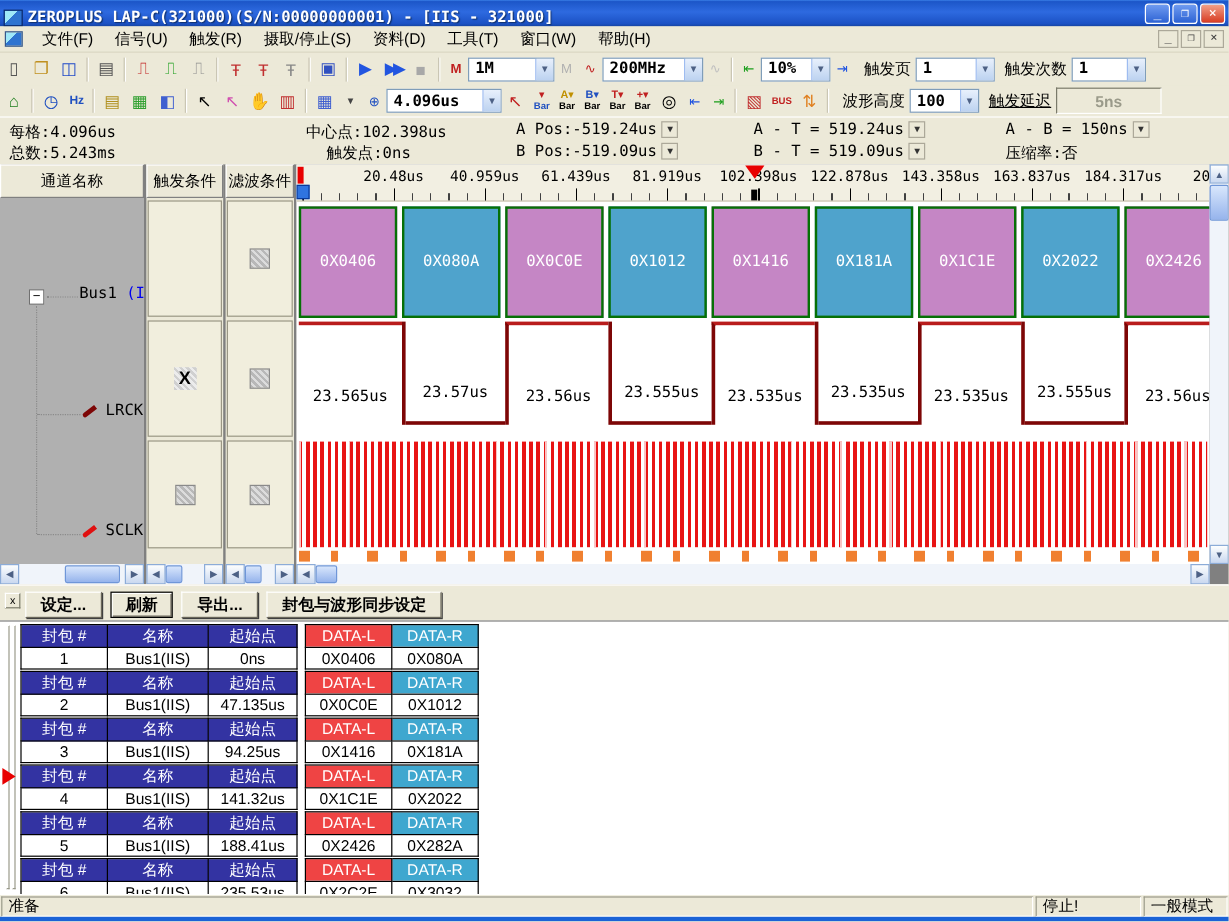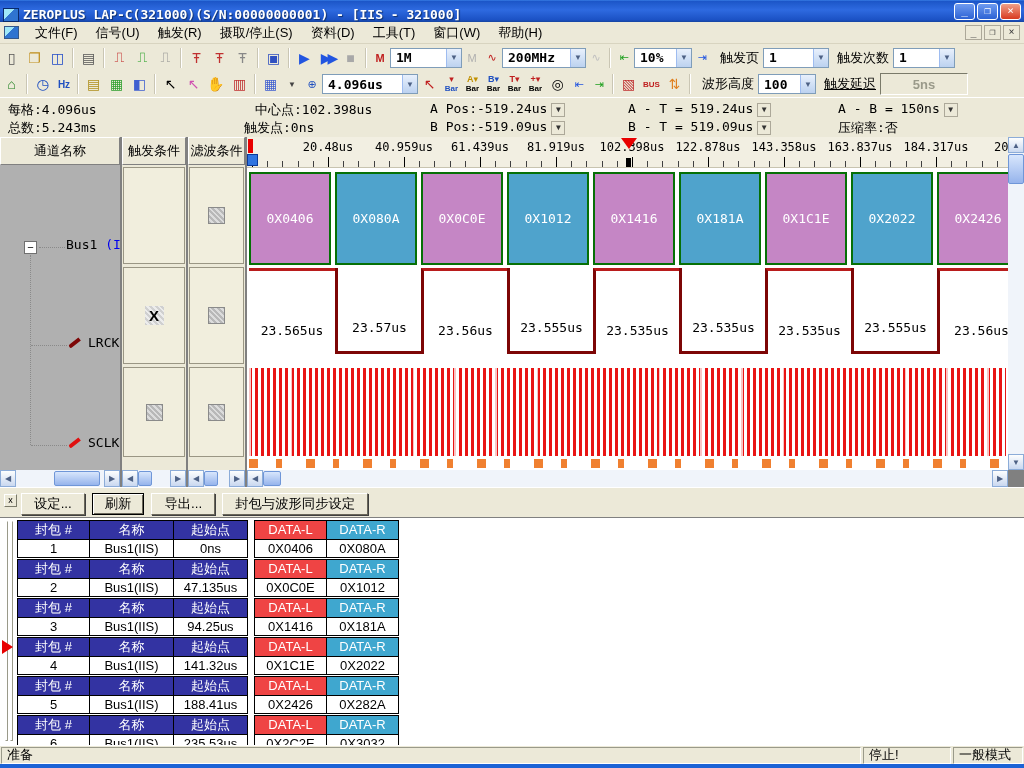--- a/index.html
+++ b/index.html
@@ -124,21 +124,21 @@
   #scrollstrip { position:absolute; left:0; top:470px; width:1024px; height:17px; background:#808080; }
   .hscroll { position:absolute; top:0; height:17px; display:flex; align-items:center; background:#f0f4fa; }
   .hscroll .sbtn { width:16px; height:17px; }
 
   
   #divider { position:absolute; left:0; top:487px; width:1024px; height:4px; background:#ece9d8; border-top:1px solid #fff; }
   #btoolbar { position:absolute; left:0; top:491px; width:1024px; height:26px; background:#ece9d8; display:flex; align-items:center; }
   .xclose { width:13px; height:13px; margin:0 4px 8px 4px; border:1px solid; border-color:#fff #7a7a6a #7a7a6a #fff;
     background:#ece9d8; font-size:9px; line-height:10px; text-align:center; color:#000; flex:none; }
   .bbtn { height:22px; margin-right:7px; padding:0 12px; background:#ece9d8;
-    border:1px solid; border-color:#fff #6a675a #6a675a #fff; box-shadow:1px 1px 0 #404040; flex:none; }
+    border:1px solid; border-color:#fff #6a675a #6a675a #fff; box-shadow:1px 1px 0 #404040; flex:none;font-weight:bold; }
   .bbtn.default { border:1px solid #000; box-shadow:inset 1px 1px 0 #fff, inset -1px -1px 0 #6a675a; }
 
   #tablearea { position:absolute; left:0; top:517px; width:1024px; height:228px; background:#fff;
     border-top:1px solid #808080; overflow:hidden; }
   .vgrip { position:absolute; top:3px; height:220px; width:3px; border:1px solid; border-color:#fff #9a9a8a #9a9a8a #fff; }
   #pkt-list { position:absolute; left:17px; top:2px; }
   .pkt-group { position:relative; margin-bottom:1px; display:flex; gap:6px; }
   .pkt-table { border-collapse:collapse; }
   .pkt-table td { border:1px solid #000; height:18px; text-align:center; font-size:13px; padding:0 2px; background:#fff; }
   .pkt-table tr.hd td { background:#3333a2; color:#fff; }
@@ -285,21 +285,21 @@
       <span class="cbtn">▼</span>
     </span>
     <span class="tlabel" style="text-decoration:underline;">触发延迟</span>
     <span class="gbtn" style="width:88px; color:#9a9a8a; font-weight:bold; border-color:#7a7a6a #fff #fff #7a7a6a;">5ns</span>
   </div>
 
   <div id="infobar">
     <span class="cell" style="left:8px; top:3px;"><span>每格:</span><span>4.096us</span></span>
     <span class="cell" style="left:8px; top:21px;"><span>总数:</span><span>5.243ms</span></span>
     <span class="cell" style="left:255px; top:3px;"><span>中心点:</span><span>102.398us</span></span>
-    <span class="cell" style="left:244px; top:21px;"><span>触发点:</span><span>0ns</span></span>
+    <span class="cell" style="left:272px; top:21px;"><span>触发点:</span><span>0ns</span></span>
     <span class="cell" style="left:430px; top:3px;"><span>A Pos:</span><span>-519.24us</span><span class="dropb">▼</span></span>
     <span class="cell" style="left:430px; top:21px;"><span>B Pos:</span><span>-519.09us</span><span class="dropb">▼</span></span>
     <span class="cell" style="left:628px; top:3px;"><span>A - T = 519.24us</span><span class="dropb">▼</span></span>
     <span class="cell" style="left:628px; top:21px;"><span>B - T = 519.09us</span><span class="dropb">▼</span></span>
     <span class="cell" style="left:838px; top:3px;"><span>A - B = 150ns</span><span class="dropb">▼</span></span>
     <span class="cell" style="left:838px; top:21px;"><span>压缩率:否</span></span>
   </div>
 
   <div id="mainarea">
     <div class="colhead" style="left:0; width:120px;">通道名称</div>

